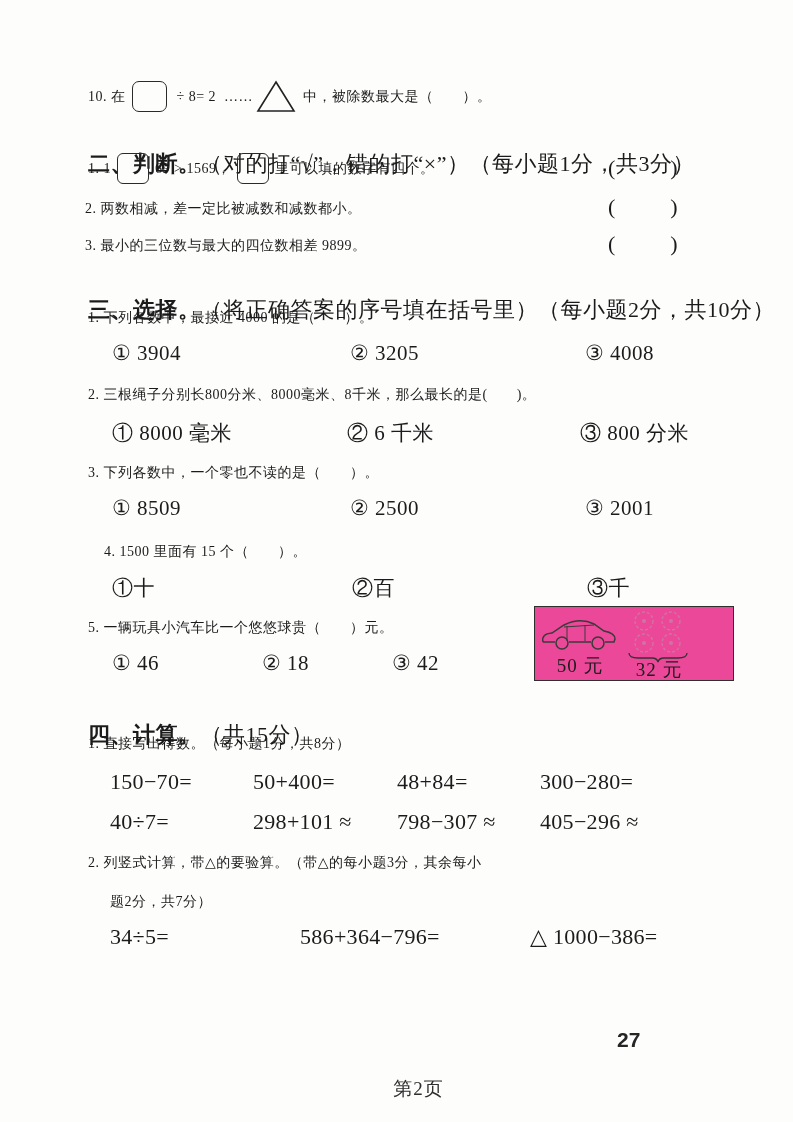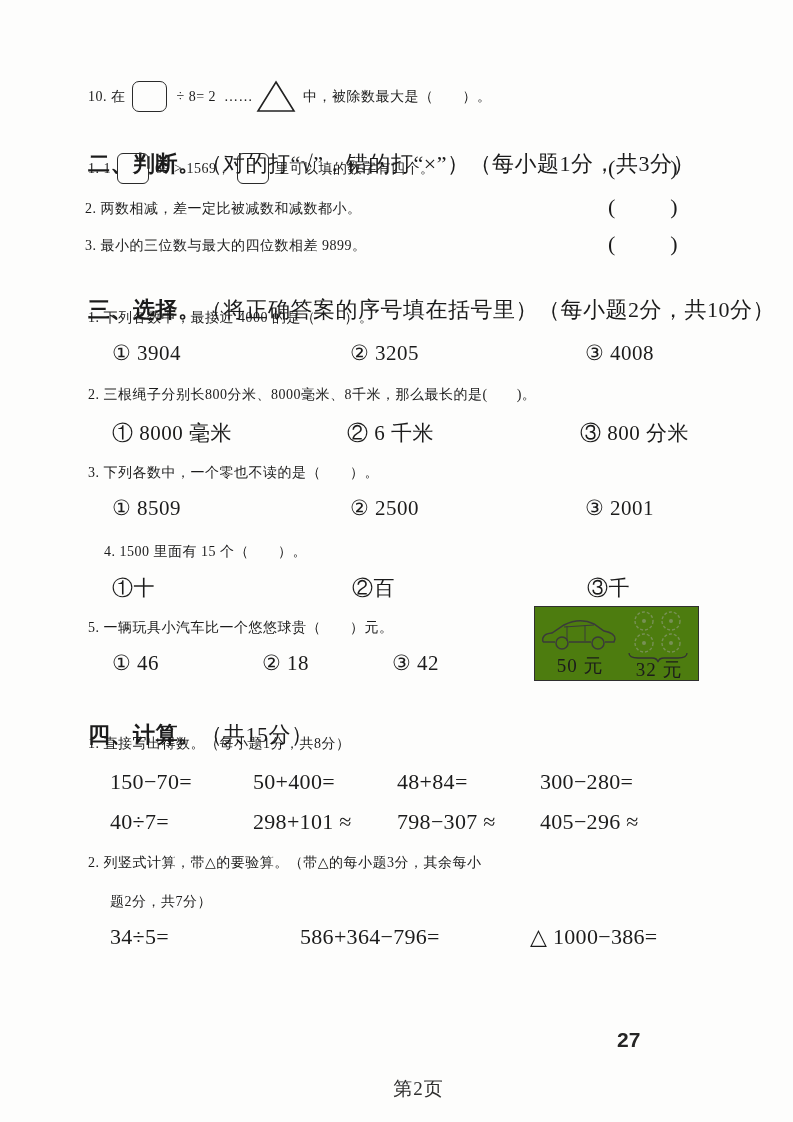--- a/index.html
+++ b/index.html
@@ -34,21 +34,22 @@
   .option{white-space:pre;font-size:21px;letter-spacing:0.5px;}
   .calc-item{white-space:pre;font-size:22px;letter-spacing:0.3px;}
   .judge-bracket{
     white-space:pre;
     font-size:22px;
     letter-spacing:0;
   }
   .pic-box{
     width:163px;height:73px;
     border:1.6px solid #2f2f2f;
-    background:#4d7c0f;
+    background:#ec4899;
+    padding-left:35px;
   }
   .price{
     font-size:19px;
     text-align:center;
     white-space:pre;
     letter-spacing:1px;
   }
   .corner-num{
     font-family:"Liberation Sans","DejaVu Sans",sans-serif;
     font-weight:bold;

